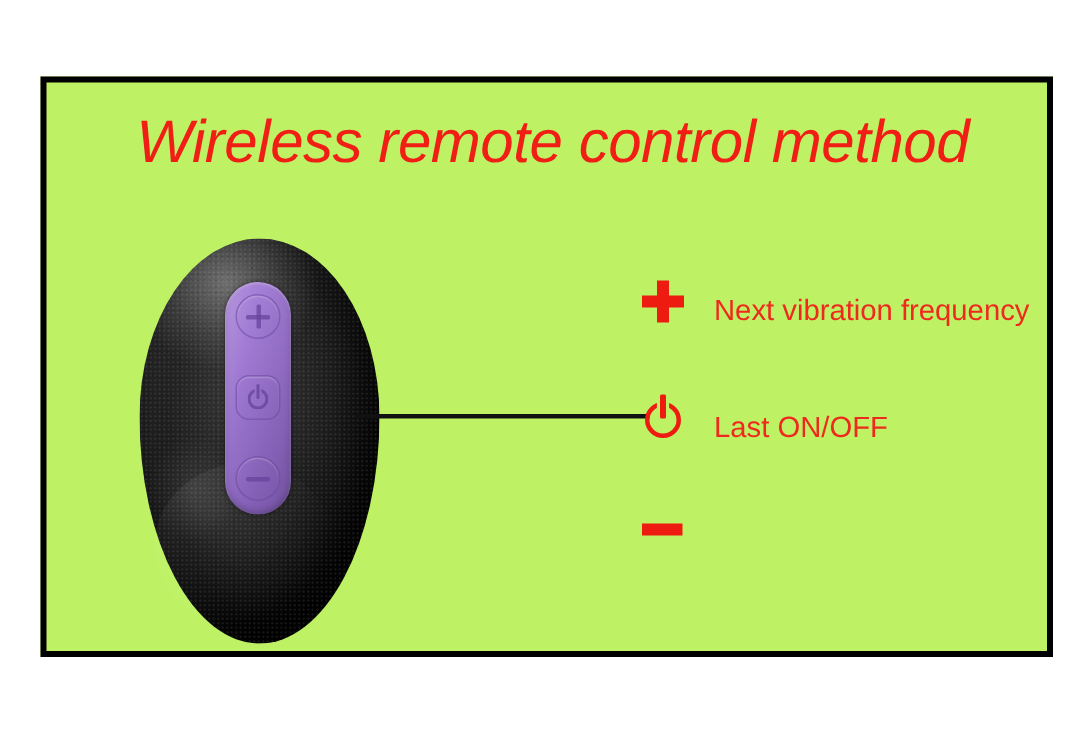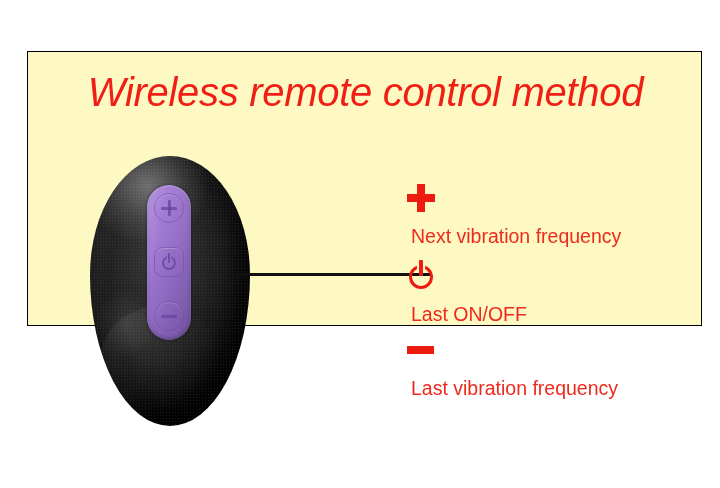--- a/index.html
+++ b/index.html
@@ -15,24 +15,24 @@
     font-family: "Liberation Sans", sans-serif;
     position: relative;
   }
 
   
   #frame {
     position: absolute;
     left: 27px;
     top: 51px;
     width: 675px;
-    height: 275px;
+    height: 387px;
     box-sizing: border-box;
-    border: 1px solid #000000;
-    background: #fef9c3;
+    border: 4px solid #000000;
+    background: #bef264;
   }
 
   
   #title {
     position: absolute;
     left: 0;
     top: 17px;
     width: 675px;
     text-align: center;
     color: #f01e14;
@@ -172,25 +172,24 @@
     left: 207px;  
     top: 221px;   
     width: 195px;
     height: 3px;
     background: #111111;
   }
 
   
   .legend-row {
     position: absolute;
-    left: 371px;
+    left: 389px;
     height: 34px;
     display: flex;
-    align-items: flex-start;
-    flex-direction: column;
+    align-items: flex-end;
   }
   #legend-row-0 { top: 129px; }  
   #legend-row-1 { top: 207px; }  
   #legend-row-2 { top: 281px; }  
 
   .legend-icon {
     position: relative;
     width: 44px;
     height: 34px;
     flex: 0 0 44px;
@@ -288,16 +287,15 @@
       <span class="ic-power-ring"></span>
       <span class="ic-power-bar"></span>
     </span>
     <span class="legend-label">Last ON/OFF</span>
   </div>
 
   <div class="legend-row" id="legend-row-2">
     <span class="legend-icon">
       <span class="ic-minus"></span>
     </span>
-    <span class="legend-label">Last vibration frequency</span>
   </div>
 
 </div>
 
 </body></html>

